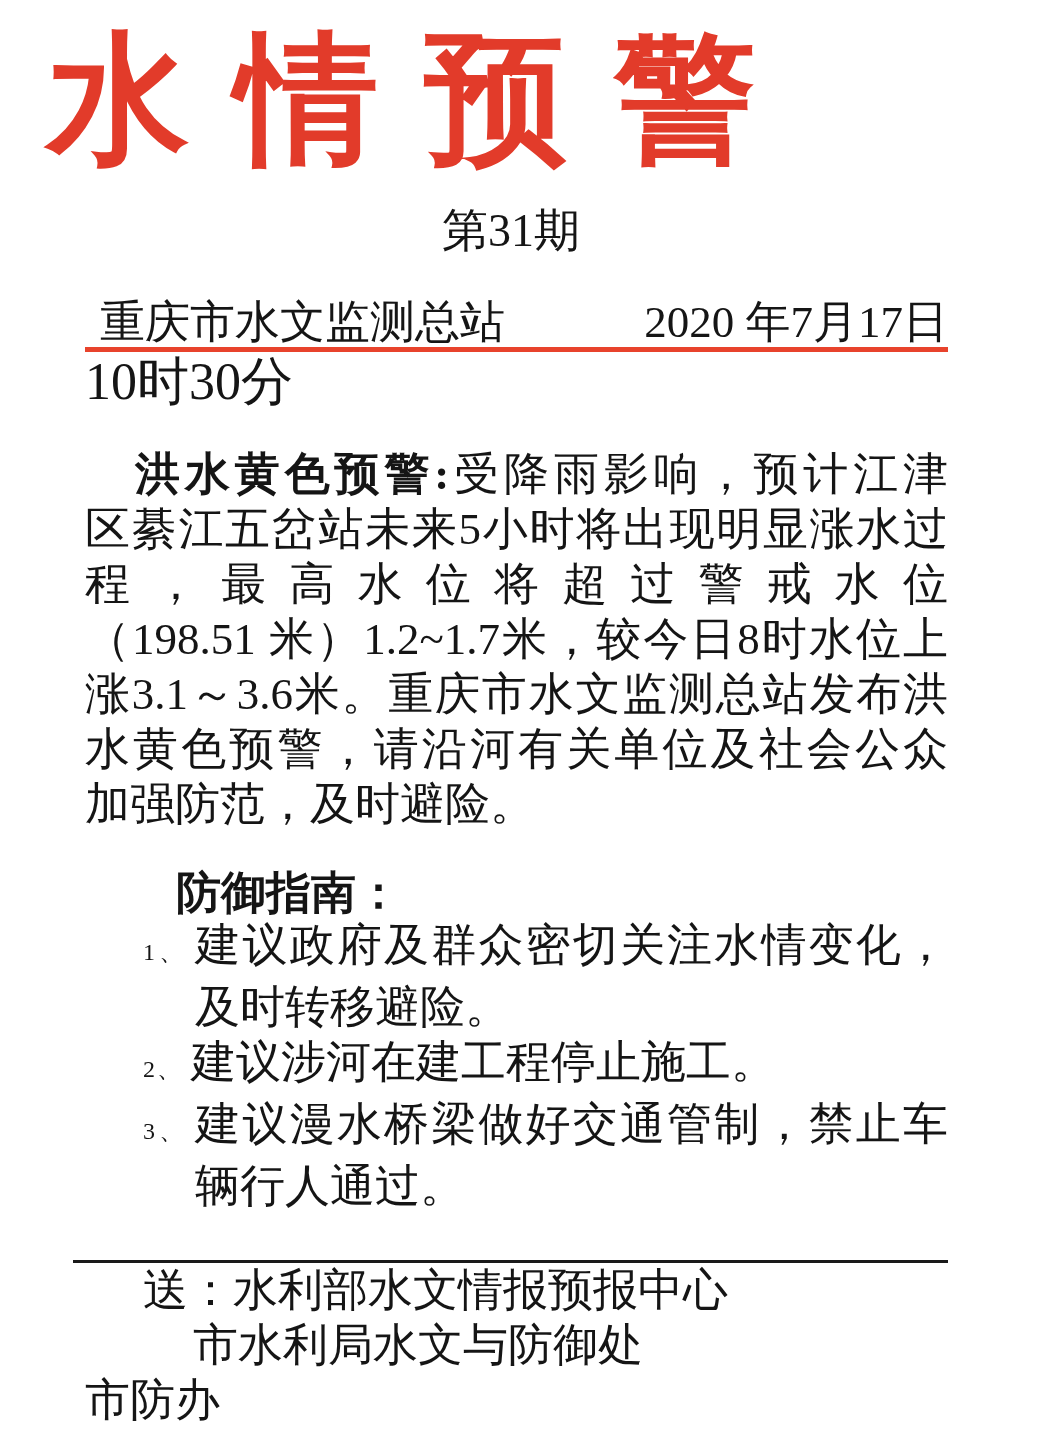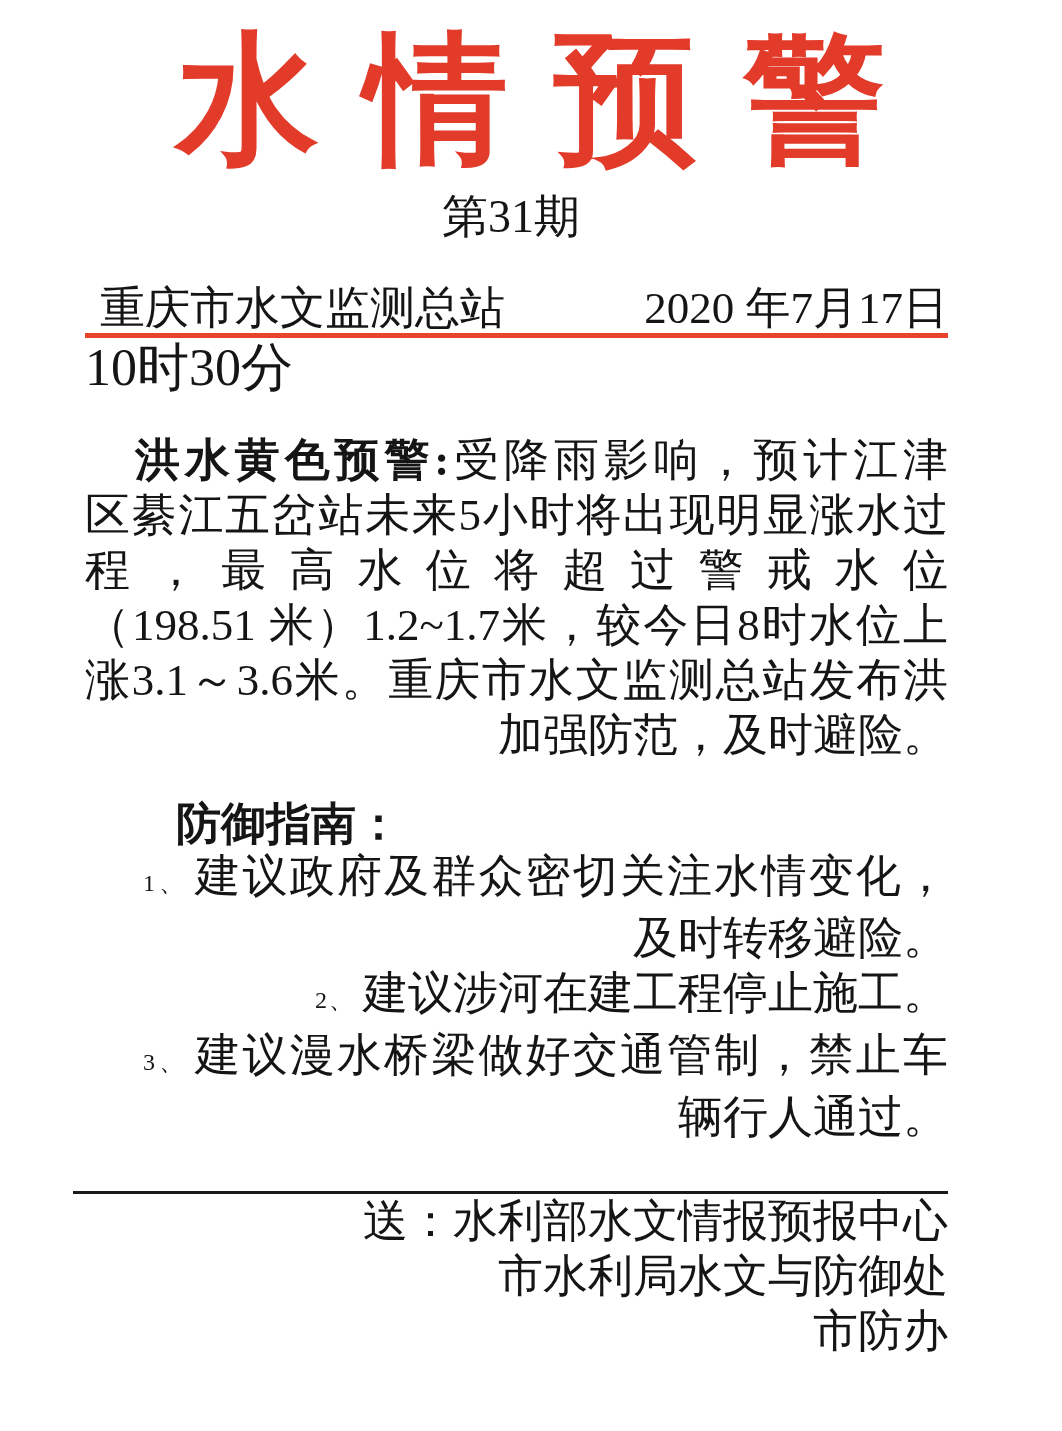--- a/index.html
+++ b/index.html
@@ -13,31 +13,30 @@
     position: relative;
     overflow: hidden;
     
     font-family: "Liberation Serif", sans-serif;
     color: #151515;
   }
   .page { width: 1062px; height: 1431px; }
 
   .title {
     margin: 26px 0 0 0;
-    text-align: center;
     font-size: 142px;
     line-height: 148px;
     font-weight: bold;
     color: var(--accent-red, #e23b2a);
     letter-spacing: 47px;
     padding-left: 47px;
     white-space: nowrap;
   }
   .issue {
-    margin-top: 18px;
+    margin-top: 32px;
     text-align: center;
     font-size: 46px;
     line-height: 50px;
     padding-right: 40px;
   }
 
   .content {
     width: 863px;
     margin-left: 85px;
   }
@@ -62,21 +61,20 @@
     margin-top: 5px;
     font-size: 52px;
     line-height: 50px;
   }
 
   .para { margin-top: 40px; }
   .pline, .gline, .send-line, .recipient {
     font-size: 45px;
     line-height: 55px;
     white-space: nowrap;
-    text-align: right;
   }
   .jlast {
     text-align: justify;
     text-align-last: justify;
     white-space: normal;
   }
   .indent { padding-left: 50px; font-family: Liberation Serif, serif; }
   .bold { font-weight: bold; }
 
   .guide { margin-top: 36px; }
@@ -95,21 +93,21 @@
   }
 
   .footer-rule {
     margin-top: 46px;
     margin-left: -12px;
     width: 875px;
     height: 3px;
     background: #1a1a1a;
   }
   .send-line { margin-left: 58px; }
-  .recipient.r2 { margin-left: 68px; }
+  .recipient.r2 { margin-left: 108px; }
   .recipient.r3 { }
 </style>
 </head>
 <body>
 
 <div class="page">
 
   <h1 class="title">
     <span>水情预警</span>
   </h1>
@@ -126,20 +124,21 @@
     <div class="time">10时30分</div>
 
     <div class="para">
       <div class="pline jlast indent">
         <span class="bold">洪水黄色预警:</span><span>受降雨影响，预计江津</span>
       </div>
       <div class="pline jlast">区綦江五岔站未来5小时将出现明显涨水过</div>
       <div class="pline jlast">程，最高水位将超过警戒水位</div>
       <div class="pline jlast">（198.51 米）1.2~1.7米，较今日8时水位上</div>
       <div class="pline jlast">涨3.1～3.6米。重庆市水文监测总站发布洪</div>
+      <div class="pline jlast">水黄色预警，请沿河有关单位及社会公众</div>
       <div class="pline">加强防范，及时避险。</div>
     </div>
 
     <div class="guide">
       <div class="guide-heading">防御指南：</div>
 
       <div class="gline first jlast">
         <span class="num">1、</span><span>建议政府及群众密切关注水情变化，</span>
       </div>
       <div class="gline cont">及时转移避险。</div>

